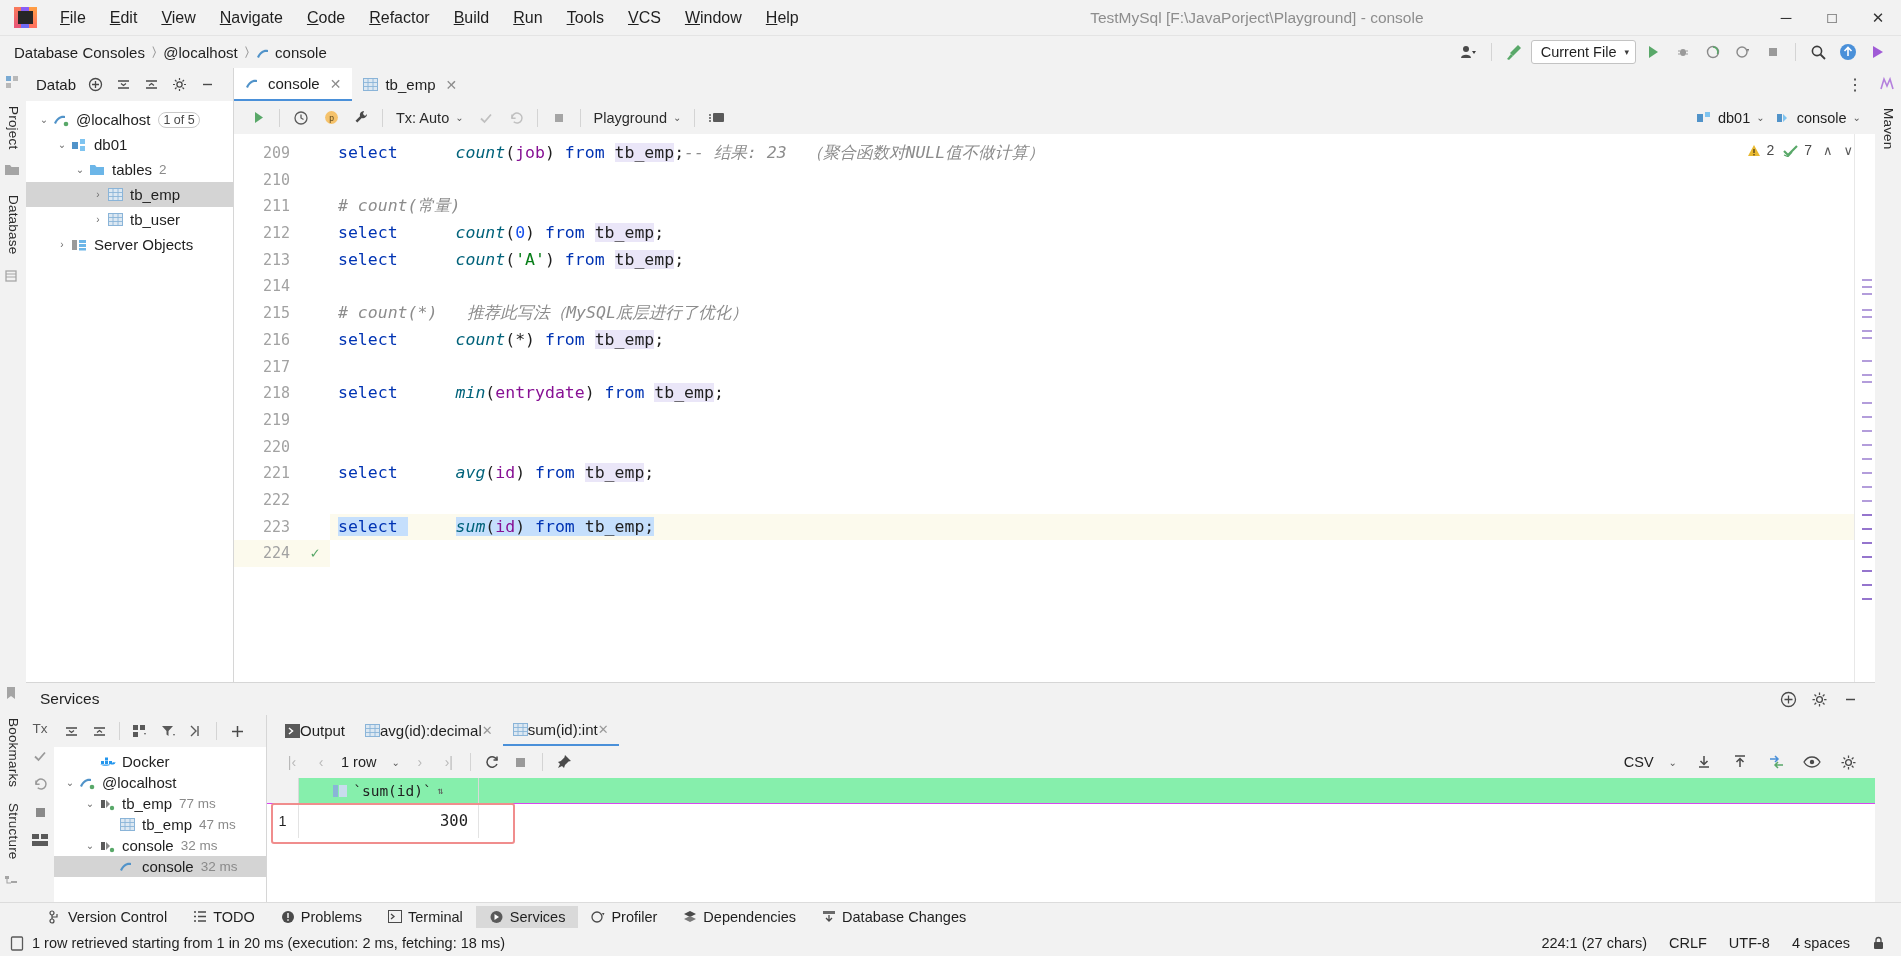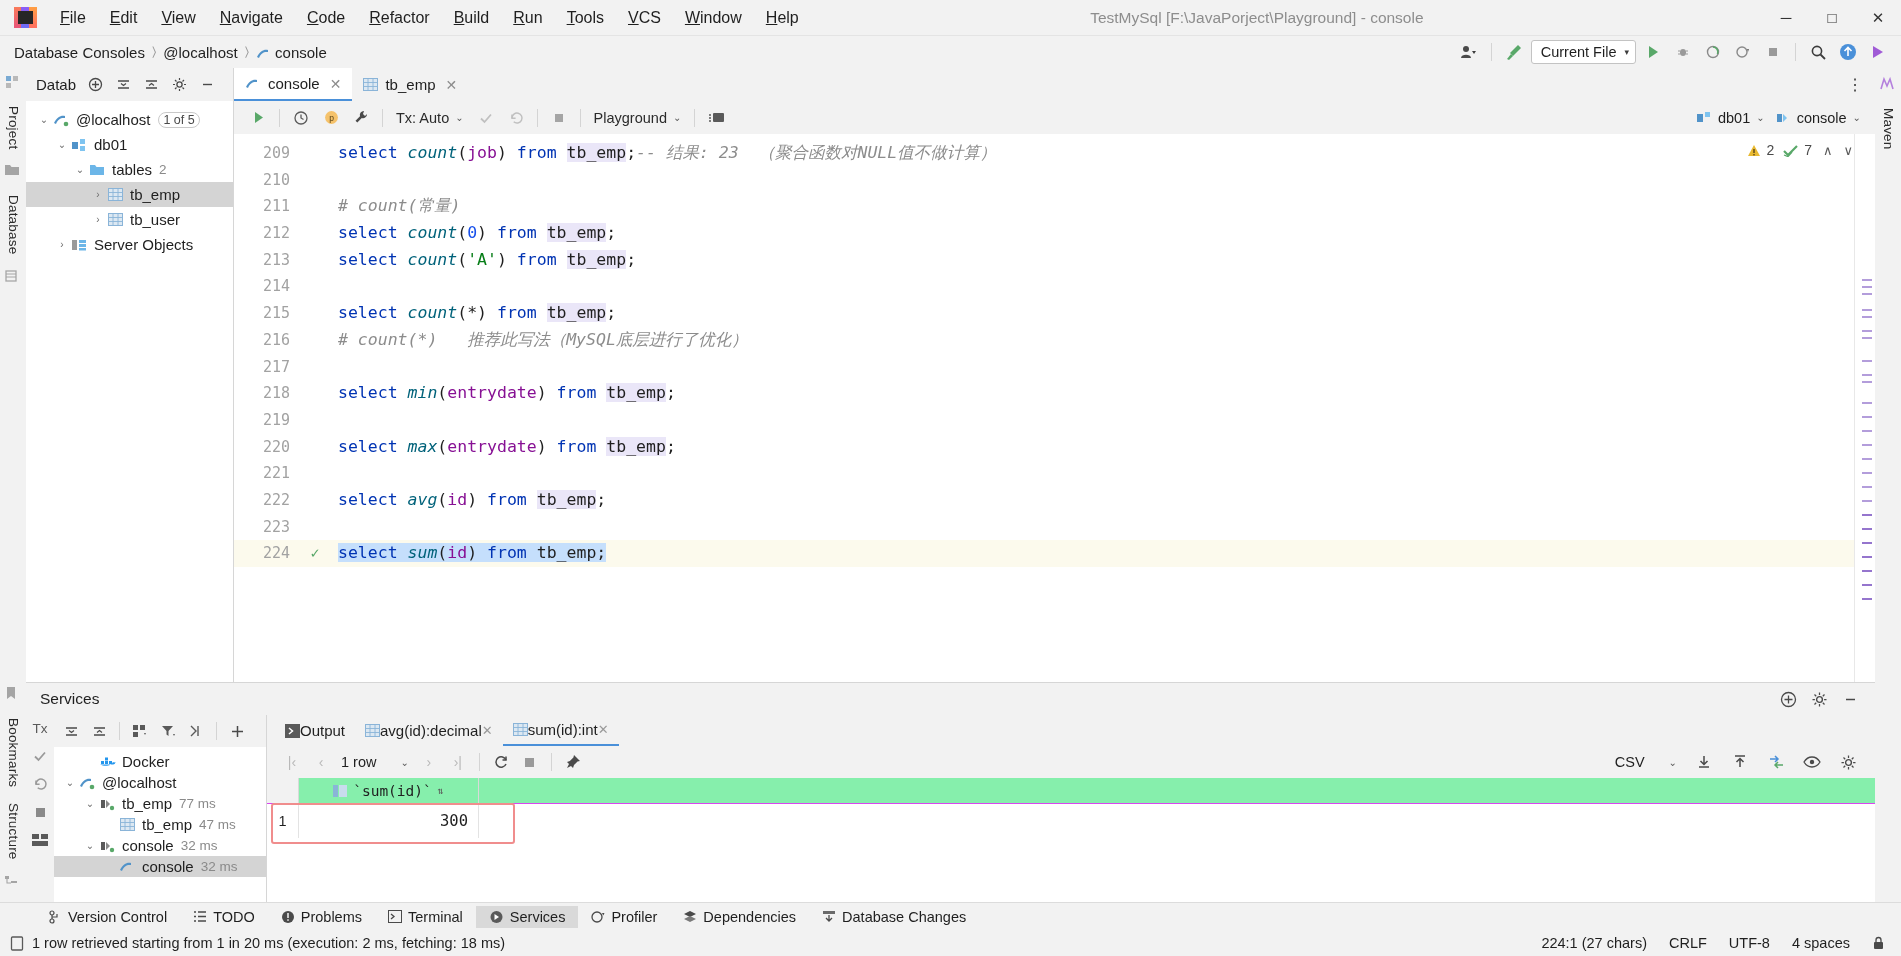--- a/index.html
+++ b/index.html
@@ -83,21 +83,21 @@
 
   .codewrap { flex:1; display:flex; min-height:0; background:#fff; position:relative; overflow:hidden;}
   .gutter { width:66px; background:#fff; flex:none; padding-top:6px; position:relative;}
   .gline { height:26.7px; text-align:right; padding-right:10px; color:#a2a2a2;
            font-family:"DejaVu Sans Mono", monospace; font-size:15px; line-height:26.7px; }
   .gutter2 { width:30px; flex:none; position:relative; padding-top:6px;}
   .codearea { flex:1; padding-top:6px; position:relative; min-width:0;
               font-family:"DejaVu Sans Mono", monospace; font-size:16.5px; }
   .cline { height:26.7px; line-height:26.7px; white-space:pre; padding-left:8px; }
   .kw { color:#0033b3; }
-  .fn { color:#00627a; font-style:italic; }
+  .fn { color:#00627a; font-style:italic;margin-left:48px; }
   .ident { color:#871094; }
   .tbl { color:#1f1f1f; background:#eae6f8; }
   .str { color:#067d17; }
   .num { color:#1750eb; }
   .cmt { color:#8c8c8c; font-style:italic; }
   .punc { color:#1f1f1f; }
   .sel-txt { background:#c5dffc; }
   .cur-line { background:#fcfaed; }
   .redbox { position:absolute; border:2px solid #f08d8d; border-radius:3px; pointer-events:none; }
   .checkmark { color:#59a869; font-size:15px; }
@@ -126,21 +126,21 @@
 
   .svc-right { flex:1; display:flex; flex-direction:column; min-width:0; background:#fff;
                border-left:1px solid #d6d6d6; }
   .rtabs { height:31px; background:#f2f2f2; display:flex; align-items:flex-end; flex:none; padding-left:8px;}
   .rtab { height:31px; display:flex; align-items:center; gap:0; padding:0 10px; font-size:15px; color:#1f1f1f; }
   .rtab.active { border-bottom:2px solid #4a90d9; }
   .rtab .x { color:#9a9a9a; font-size:13px; }
   .gridtb { height:32px; background:#f2f2f2; display:flex; align-items:center; gap:3px; padding-left:12px; flex:none;}
   .gtb { width:26px; height:24px; display:flex; align-items:center; justify-content:center; color:#4a4a4a; font-size:14px;}
   .gtb.dis { color:#b9b9b9; }
-  .rowsel { display:flex; align-items:center; gap:24px; font-size:14.5px; color:#1f1f1f; padding:0 4px; }
+  .rowsel { display:flex; align-items:center; gap:15px; font-size:14.5px; color:#1f1f1f; padding:0 4px; }
   .gridtb-right { margin-left:auto; display:flex; align-items:center; gap:10px; padding-right:14px; }
   .grid { flex:1; background:#fff; position:relative; overflow:hidden; }
   .ghead { display:flex; height:26px; background:#86efac; border-bottom:1px solid #d946ef; }
   .gh-rn { width:32px; flex:none; background:#f2f2f2; border-right:1px solid #d9d9d9;}
   .gh-c1 { width:180px; display:flex; align-items:center; justify-content:center; gap:6px;
            font-family:"DejaVu Sans Mono", monospace; font-size:14.5px; color:#1f1f1f;
            border-right:1px solid #d9d9d9; }
   .grow { display:flex; height:34px; }
   .gr-rn { width:32px; flex:none; display:flex; align-items:center; justify-content:center;
            font-size:14.5px; color:#1f1f1f; border-right:1px solid #e3e3e3;}
@@ -557,26 +557,25 @@
                 <div class="gline" style="text-align: center; padding-right: 0px;"></div>
                 <div class="gline" style="text-align: center; padding-right: 0px; background: rgb(252, 250, 237);"><span class="checkmark">✓</span></div>
               </div>
             <div class="codearea" id="codearea">
                 <div class="cline"><span class="kw">select</span><span class="punc"> </span><span class="fn">count</span><span class="punc">(</span><span class="ident">job</span><span class="punc">) </span><span class="kw">from</span><span class="punc"> </span><span class="tbl">tb_emp</span><span class="punc">;</span><span class="cmt">-- 结果: 23  （聚合函数对NULL值不做计算）</span></div>
                 <div class="cline">&nbsp;</div>
                 <div class="cline"><span class="cmt"># count(常量)</span></div>
                 <div class="cline"><span class="kw">select</span><span class="punc"> </span><span class="fn">count</span><span class="punc">(</span><span class="num">0</span><span class="punc">) </span><span class="kw">from</span><span class="punc"> </span><span class="tbl">tb_emp</span><span class="punc">;</span></div>
                 <div class="cline"><span class="kw">select</span><span class="punc"> </span><span class="fn">count</span><span class="punc">(</span><span class="str">'A'</span><span class="punc">) </span><span class="kw">from</span><span class="punc"> </span><span class="tbl">tb_emp</span><span class="punc">;</span></div>
                 <div class="cline">&nbsp;</div>
+                <div class="cline"><span class="cmt"># count(*)   推荐此写法（MySQL底层进行了优化）</span></div>
                 <div class="cline"><span class="kw">select</span><span class="punc"> </span><span class="fn">count</span><span class="punc">(</span><span class="punc">*</span><span class="punc">) </span><span class="kw">from</span><span class="punc"> </span><span class="tbl">tb_emp</span><span class="punc">;</span></div>
-                <div class="cline"><span class="cmt"># count(*)   推荐此写法（MySQL底层进行了优化）</span></div>
                 <div class="cline">&nbsp;</div>
                 <div class="cline"><span class="kw">select</span><span class="punc"> </span><span class="fn">min</span><span class="punc">(</span><span class="ident">entrydate</span><span class="punc">) </span><span class="kw">from</span><span class="punc"> </span><span class="tbl">tb_emp</span><span class="punc">;</span></div>
                 <div class="cline">&nbsp;</div>
-                <div class="cline"><span class="kw">select</span><span class="punc"> </span><span class="fn">max</span><span class="punc">(</span><span class="ident">entrydate</span><span class="punc">) </span><span class="kw">from</span><span class="punc"> </span><span class="tbl">tb_emp</span><span class="punc">;</span></div>
                 <div class="cline">&nbsp;</div>
                 <div class="cline"><span class="kw">select</span><span class="punc"> </span><span class="fn">avg</span><span class="punc">(</span><span class="ident">id</span><span class="punc">) </span><span class="kw">from</span><span class="punc"> </span><span class="tbl">tb_emp</span><span class="punc">;</span></div>
                 <div class="cline">&nbsp;</div>
                 <div class="cline cur-line"><span class="kw sel-txt">select</span><span class="punc sel-txt"> </span><span class="fn sel-txt">sum</span><span class="punc sel-txt">(</span><span class="ident sel-txt">id</span><span class="punc sel-txt">) </span><span class="kw sel-txt">from</span><span class="punc sel-txt"> </span><span class="tbl sel-txt">tb_emp</span><span class="punc sel-txt">;</span></div>
               </div>
             <div class="vsplit"></div>
             <div class="errstripe" id="stripe">
                 <div class="mark" style="top: 145px; background: rgb(179, 157, 219);"></div>
                 <div class="mark" style="top: 152px; background: rgb(179, 157, 219);"></div>
                 <div class="mark" style="top: 159px; background: rgb(179, 157, 219);"></div>

